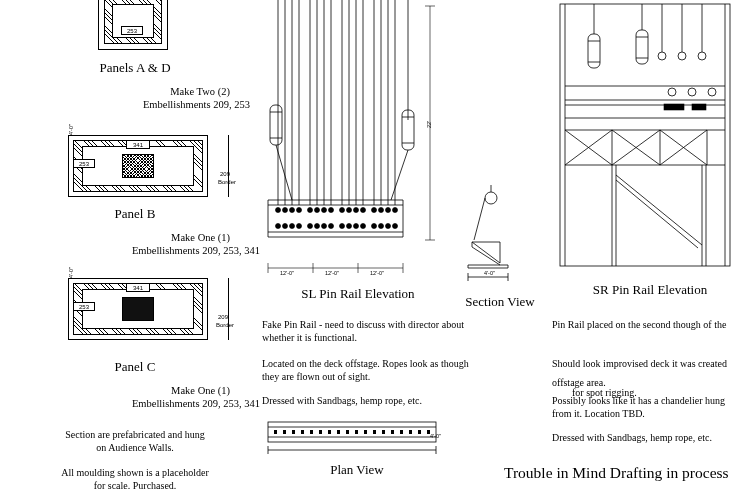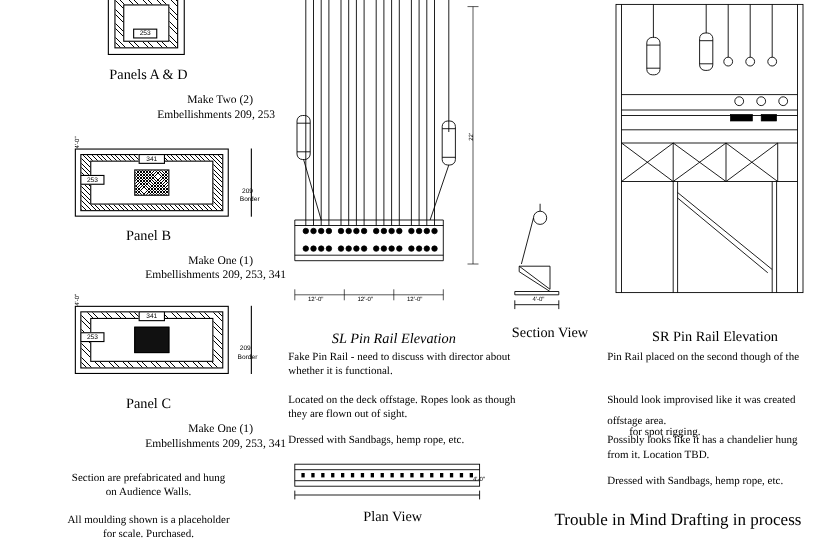--- a/index.html
+++ b/index.html
@@ -263,21 +263,21 @@
       <line x1="167" y1="6" x2="177" y2="6"></line>
       <line x1="167" y1="240" x2="177" y2="240"></line>
     </g>
   </svg>
 
   <div class="abs dim" style="left:280px; top:270px;">12'-0"</div>
   <div class="abs dim" style="left:325px; top:270px;">12'-0"</div>
   <div class="abs dim" style="left:370px; top:270px;">12'-0"</div>
   <div class="abs vdim" style="left:426px; top:128px;">22'</div>
 
-  <div class="abs cap-title" style="left:258px; top:300px; width:200px;font-style:italic;">SL Pin Rail Elevation</div>
+  <div class="abs cap-title" style="left:258px; top:286px; width:200px;">SL Pin Rail Elevation</div>
 
   <div class="abs note" style="left:262px; top:318px;">Fake Pin Rail - need to discuss with director about</div>
   <div class="abs note" style="left:262px; top:331px;">whether it is functional.</div>
   <div class="abs note" style="left:262px; top:357px;">Located on the deck offstage. Ropes look as though</div>
   <div class="abs note" style="left:262px; top:370px;">they are flown out of sight.</div>
   <div class="abs note" style="left:262px; top:394px;">Dressed with Sandbags, hemp rope, etc.</div>
 
   <svg class="abs" style="left:460px; top:185px;" width="80" height="100" viewBox="0 0 80 100">
     <g stroke="#000" fill="none" stroke-width="0.8">
 
@@ -354,25 +354,25 @@
       <line x1="154" y1="165" x2="154" y2="266"></line>
 
       <line x1="64" y1="175" x2="150" y2="245"></line>
       <line x1="64" y1="180" x2="146" y2="248"></line>
     </g>
     <g stroke="#000" fill="#000" stroke-width="0.6">
       <rect x="112" y="104" width="20" height="6"></rect>
       <rect x="140" y="104" width="14" height="6"></rect>
     </g>
   </svg>
-  <div class="abs cap-title" style="left:560px; top:298px; width:180px;">SR Pin Rail Elevation</div>
+  <div class="abs cap-title" style="left:560px; top:282px; width:180px;">SR Pin Rail Elevation</div>
 
   <div class="abs note" style="left:552px; top:318px;">Pin Rail  placed on the second though of the</div>
   <div class="abs note" style="left:552px; top:331px;margin-top:45px;">offstage area.</div>
-  <div class="abs note" style="left:552px; top:357px;">Should look improvised like it was created</div>
+  <div class="abs note" style="left:552px; top:357px;">Should look improvised deck it was created</div>
   <div class="abs note" style="left:572px; top:370px;margin-top:16px;">for spot rigging.</div>
   <div class="abs note" style="left:552px; top:394px;">Possibly looks like it has a chandelier hung</div>
   <div class="abs note" style="left:552px; top:407px;">from it. Location TBD.</div>
   <div class="abs note" style="left:552px; top:431px;">Dressed with Sandbags, hemp rope, etc.</div>
 
   <svg class="abs" style="left:262px; top:418px;" width="190" height="40" viewBox="0 0 190 40">
     <g stroke="#000" fill="none" stroke-width="0.8">
       <rect x="6" y="4" width="168" height="20"></rect>
       <line x1="6" y1="9" x2="174" y2="9"></line>
       <line x1="6" y1="19" x2="174" y2="19"></line>

